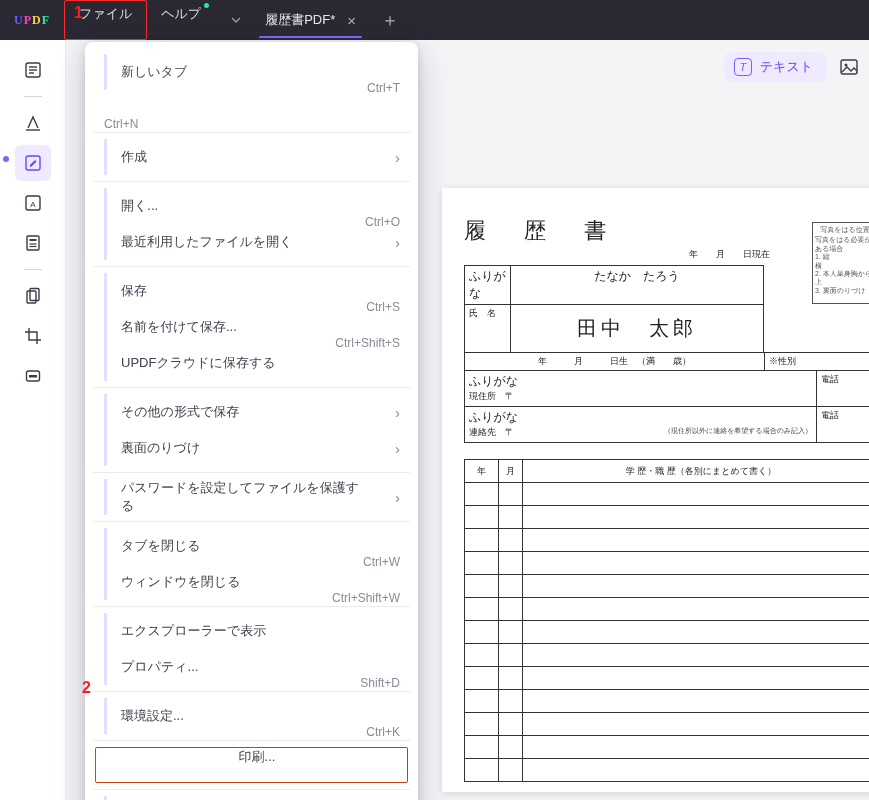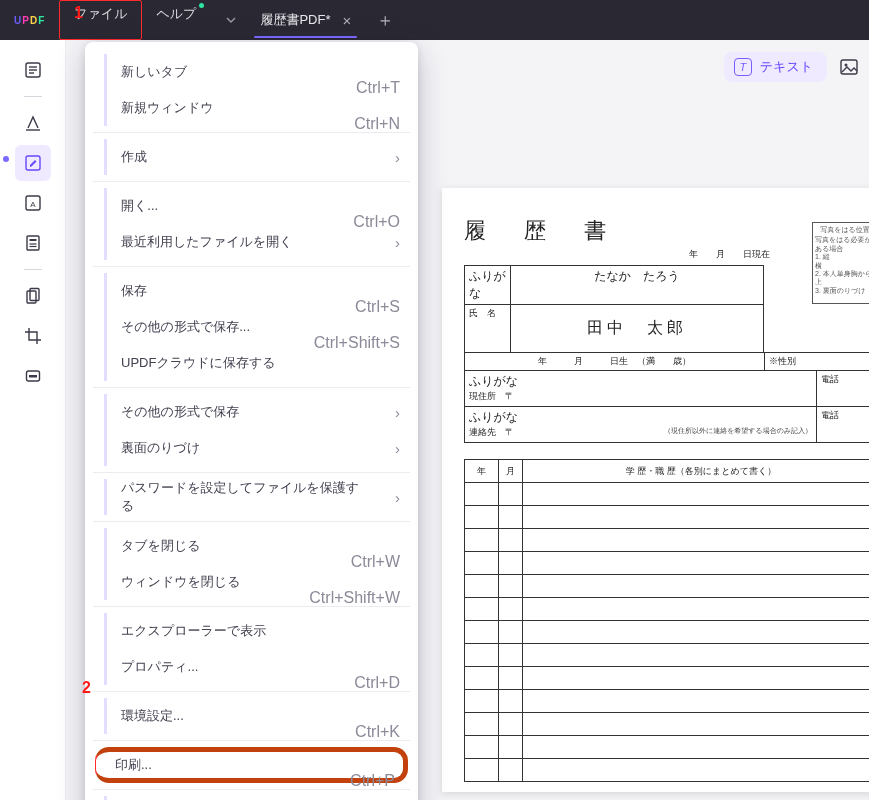--- a/index.html
+++ b/index.html
@@ -14,23 +14,24 @@
   .titlebar {
     height: 40px;
     background: #2a2933;
     display: flex;
     align-items: center;
     color: #d0d0d0;
     font-size: 13px;
   }
   .logo {
     font-weight: bold;
-    font-size: 10px;
+    font-size: 12px;
     margin: 0 14px 0 14px;
     letter-spacing: 1px;
+    font-family: Liberation Serif, serif;
   }
   .logo .l1 { color: #6a5cff; }
   .logo .l2 { color: #ff3cb3; }
   .logo .l3 { color: #ffd24d; }
   .logo .l4 { color: #2ee6a0; }
   .menu-btn {
     padding: 0 14px;
     height: 40px;
     line-height: 28px;
     color: #dcdce0;
@@ -186,33 +187,34 @@
   }
   .dd-item .label-wrap {
     border-left: 3px solid #e3ddff;
     padding-left: 14px;
     height: 100%;
     display: flex;
     align-items: center;
   }
   .dd-item .short {
     color: #8b8a98;
-    font-size: 16px;
+    font-size: 12px;
     margin-top: 32px;
   }
   .dd-item .chev {
     color: #8b8a98;
     font-size: 15px;
   }
   .dd-item.highlighted {
     margin: 4px 10px;
-    border: 5px solid #c2410c;
-    border-radius: 14px;
+    border: 1px solid #c2410c;
+    border-radius: 2px;
     padding: 0 8px 0 6px;
     border-left: 1px solid #ff2a2a;
+    flex-direction: column;
   }
   .dd-item.highlighted .label-wrap { border-left-color: transparent; padding-left: 10px; }
 
   .topright-tools {
     position: absolute;
     right: 8px;
     top: 52px;
     display: flex;
     align-items: center;
     gap: 10px;
@@ -299,21 +301,21 @@
     width: 100%;
     font-size: 9px;
   }
   table.form td, table.form th {
     border: 1px solid #333;
     padding: 2px 4px;
     vertical-align: top;
   }
   .furigana { font-size: 12px; }
   .name-cell { height: 48px; text-align: center; vertical-align: middle !important; }
-  .name-cell .big-name { font-size: 16px; letter-spacing: 4px; }
+  .name-cell .big-name { font-size: 20px; letter-spacing: 4px; }
   .addr-block td { height: 36px; }
   .contact-note { font-size: 7px; text-align: right; color: #444; }
 
   table.history {
     border-collapse: collapse;
     width: 100%;
     margin-top: 16px;
     font-size: 9px;
   }
   table.history th, table.history td {
@@ -563,23 +565,20 @@
 </div>
 
 <div class="dropdown">
   <div class="dd-item">
     <span class="label-wrap">
         <span>新しいタブ</span>
       </span>
     <span class="short">Ctrl+T</span>
   </div>
   <div class="dd-item">
-    <span class="label-wrap">
-        <span>新規ウィンドウ</span>
-      </span>
     <span class="short">Ctrl+N</span>
   </div>
   <div class="dd-sep"></div>
   <div class="dd-item">
     <span class="label-wrap">
         <span>作成</span>
       </span>
     <span class="chev">›</span>
   </div>
   <div class="dd-sep"></div>
@@ -597,21 +596,21 @@
   </div>
   <div class="dd-sep"></div>
   <div class="dd-item">
     <span class="label-wrap">
         <span>保存</span>
       </span>
     <span class="short">Ctrl+S</span>
   </div>
   <div class="dd-item">
     <span class="label-wrap">
-        <span>その他の形式で保存...</span>
+        <span>名前を付けて保存...</span>
       </span>
     <span class="short">Ctrl+Shift+S</span>
   </div>
   <div class="dd-item">
     <span class="label-wrap">
         <span>UPDFクラウドに保存する</span>
       </span>
   </div>
   <div class="dd-sep"></div>
   <div class="dd-item">
@@ -649,21 +648,21 @@
   <div class="dd-sep"></div>
   <div class="dd-item">
     <span class="label-wrap">
         <span>エクスプローラーで表示</span>
       </span>
   </div>
   <div class="dd-item">
     <span class="label-wrap">
         <span>プロパティ...</span>
       </span>
-    <span class="short">Ctrl+D</span>
+    <span class="short">Shift+D</span>
   </div>
   <div class="dd-sep"></div>
   <div class="dd-item">
     <span class="label-wrap">
         <span>環境設定...</span>
       </span>
     <span class="short">Ctrl+K</span>
   </div>
   <div class="dd-sep"></div>
   <div class="dd-item highlighted">

